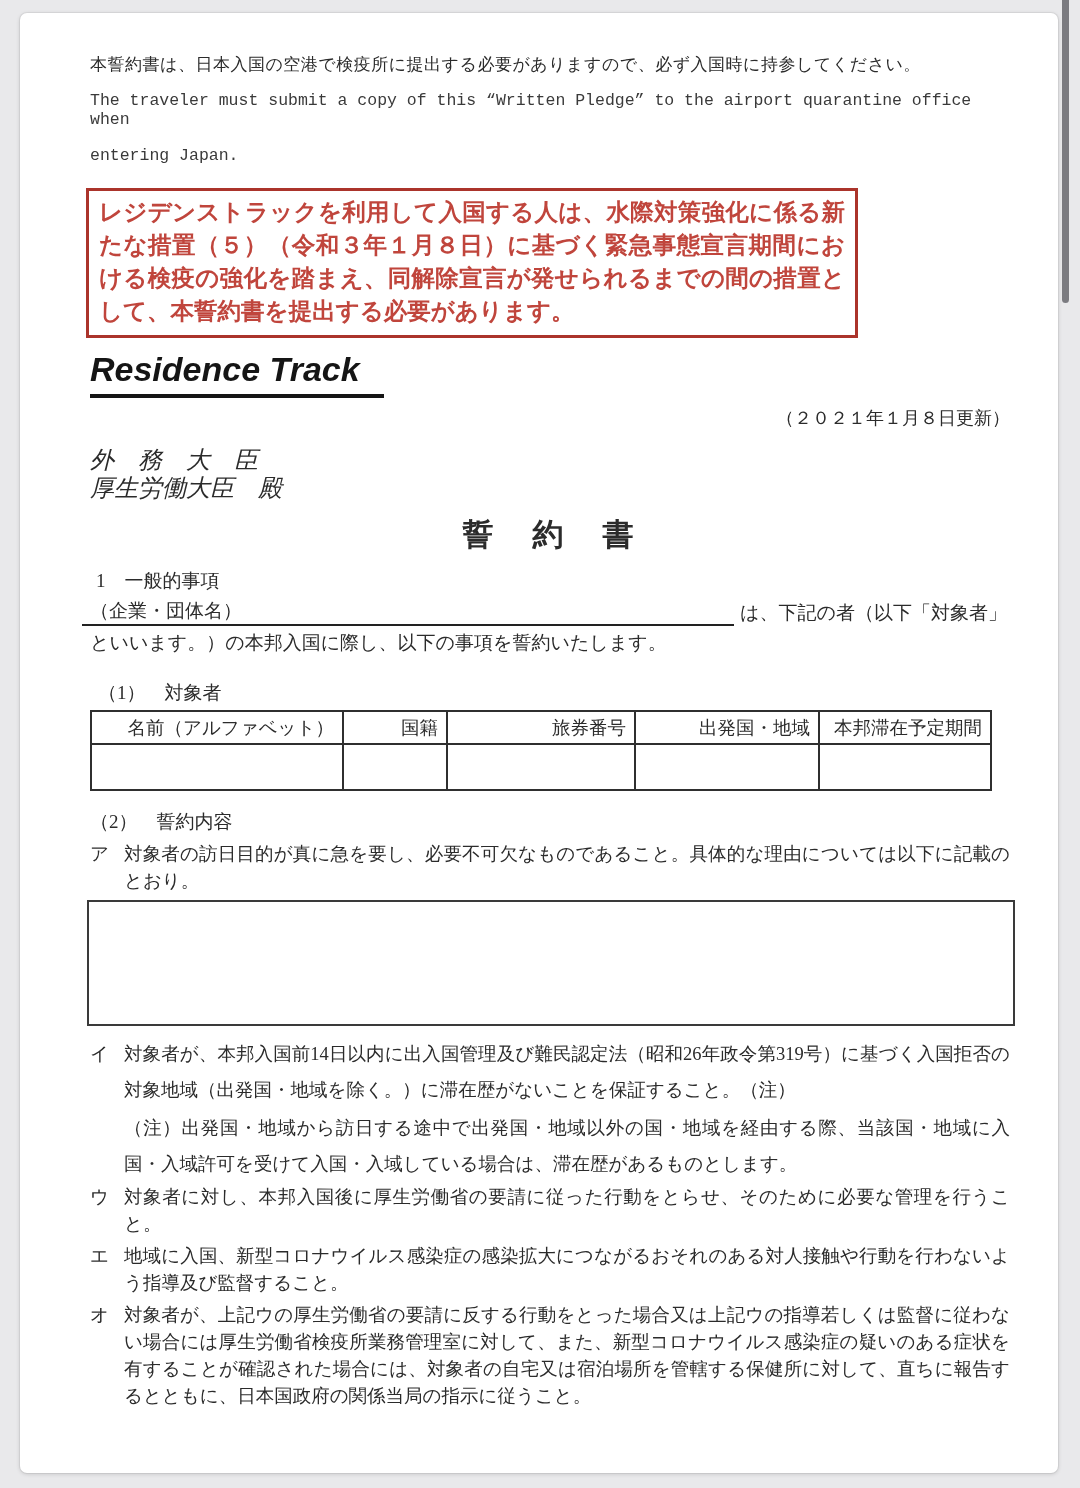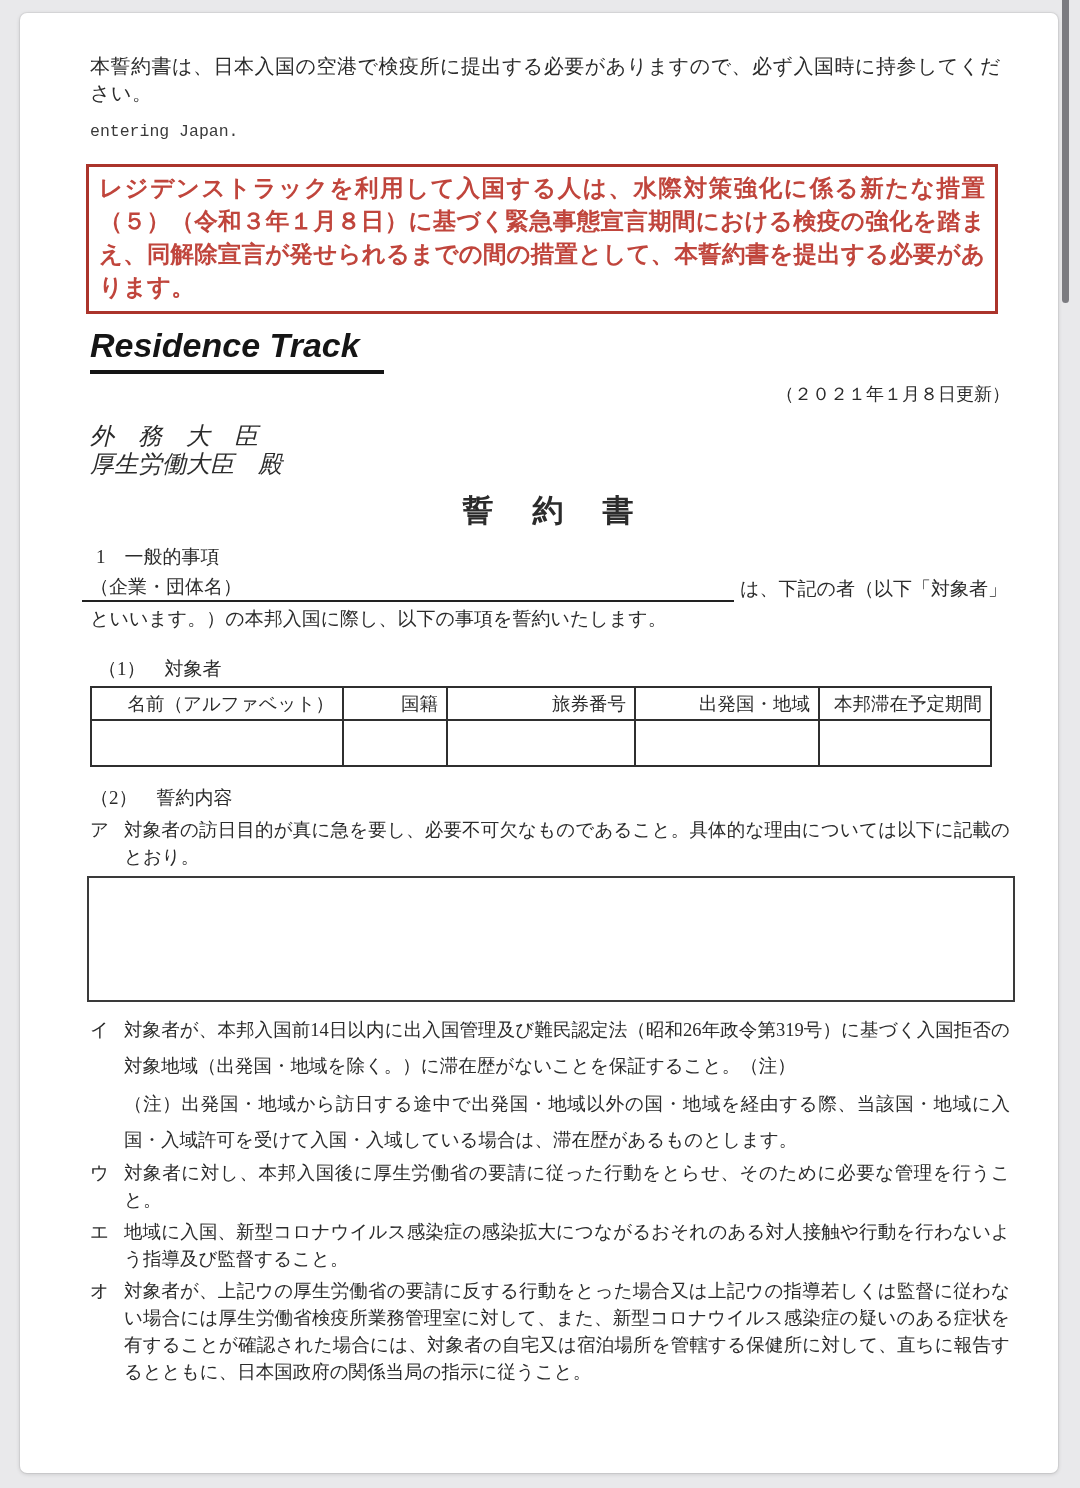--- a/index.html
+++ b/index.html
@@ -19,30 +19,30 @@
     background: #ffffff;
     border-radius: 7px;
     box-shadow: 0 1px 4px rgba(0,0,0,.16), 0 0 0 1px rgba(0,0,0,.05);
   }
   .content {
     position: absolute;
     left: 70px; top: 40px;
     width: 920px;
   }
   .notice-jp {
-    font-size: 20px; margin: 0 0 15px; letter-spacing: .5px;
+    font-size: 17px; margin: 0 0 15px; letter-spacing: .5px;
   }
   .notice-en {
     font-family: "Liberation Mono", monospace;
     font-size: 16.5px; margin: 0 0 17px; color: #3a3a3a;
   }
   .alert-box {
     border: 3px solid #ab342b;
     margin: 23px 0 12px -4px;
-    width: 912px;
+    width: 772px;
     padding: 5px 10px 7px;
   }
   .alert-box p {
     margin: 0;
     font-family: "Liberation Sans", sans-serif;
     font-weight: bold;
     font-size: 23.5px;
     line-height: 33px;
     color: #c0453c;
     text-align: justify;
@@ -138,20 +138,21 @@
     border-radius: 0 0 4px 4px;
   }
 </style>
 </head>
 <body>
 
 <div class="doc-page">
   <div class="content">
 
     <p class="notice-jp">本誓約書は、日本入国の空港で検疫所に提出する必要がありますので、必ず入国時に持参してください。</p>
+    <p class="notice-en">The traveler must submit a copy of this “Written Pledge” to the airport quarantine office when</p>
     <p class="notice-en">entering Japan.</p>
 
     <div class="alert-box">
       <p>レジデンストラックを利用して入国する人は、水際対策強化に係る新たな措置（５）（令和３年１月８日）に基づく緊急事態宣言期間における検疫の強化を踏まえ、同解除宣言が発せられるまでの間の措置として、本誓約書を提出する必要があります。</p>
     </div>
 
     <h1 class="track-title"><span>Residence Track</span></h1>
 
     <p class="updated">（２０２１年１月８日更新）</p>
 

